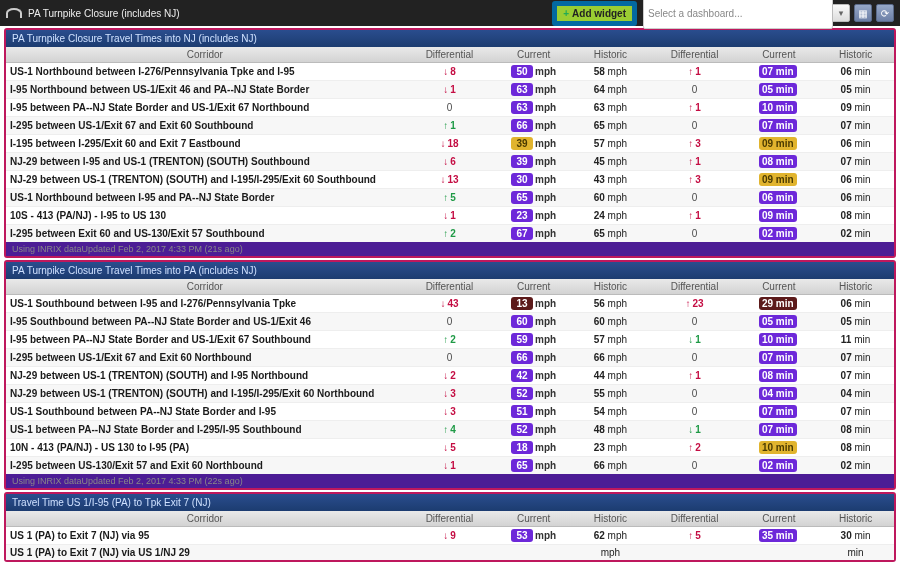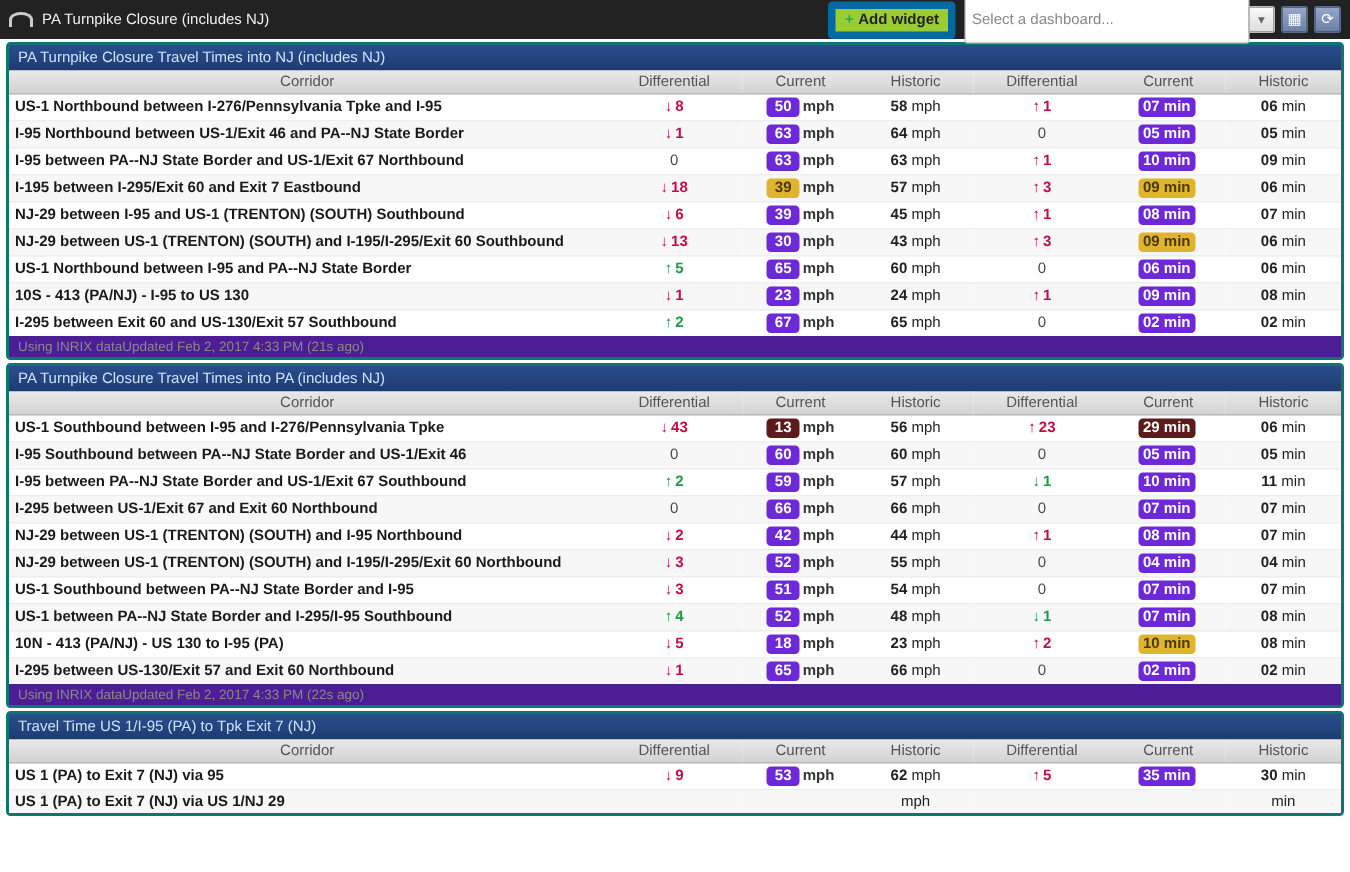--- a/index.html
+++ b/index.html
@@ -5,21 +5,21 @@
   * { box-sizing: border-box; margin: 0; padding: 0; }
   body { font-family: "Trebuchet MS", Verdana, sans-serif; font-size: 10px; width: 900px; background: #fff; color: #222; }
   .titlebar { background: #222; color: #eee; display: flex; align-items: center; padding: 3px 6px; height: 26px; }
   .titlebar .logo { width: 16px; height: 10px; border-radius: 50% 50% 0 0; border: 2px solid #ccc; border-bottom: none; margin-right: 6px; }
   .titlebar .title { font-size: 10px; flex: 1; }
   .titlebar .btn-add { background: #9ACD32; color: #222; border: 5px solid #0369a1; border-radius: 3px; padding: 2px 6px; font-size: 10px; font-weight: bold; margin-right: 6px; cursor: pointer; }
   .titlebar .plus { color: #2a5; font-weight: bold; margin-right: 3px; }
   .titlebar .dash-select { background: #fff; color: #888; border: 1px solid #ccc; border-radius: 2px; height: 32px; width: 190px; padding: 0 4px; font-size: 10px; display: inline-flex; align-items: center; }
   .titlebar .dropdown-btn { width: 18px; height: 18px; background: linear-gradient(#fafafa,#ddd); border:1px solid #bbb; display:inline-flex; align-items:center; justify-content:center; font-size:9px; color:#666; margin-left:-1px; border-radius:0 2px 2px 0;}
   .titlebar .iconbtn { width: 18px; height: 18px; background: linear-gradient(#96a8c8,#6c7fa6); border:1px solid #5a6a8a; border-radius:2px; margin-left:4px; display:inline-flex; align-items:center; justify-content:center; color:#fff; font-size:10px;}
-  .panel { margin: 2px 4px 0 4px; border: 2px solid #0f766e; border-radius: 3px; }
+  .panel { margin: 2px 4px 0 4px; border: 2px solid #be185d; border-radius: 3px; }
   .panel-head { background: linear-gradient(#2a4d8e,#1c3c70); color: #cfe1ff; font-size: 10px; padding: 3px 6px; }
   table { width: 100%; border-collapse: collapse; font-size: 10px; }
   thead th { background: linear-gradient(#e9e9e9,#d3d3d3); color: #555; font-weight: normal; padding: 2px 20px; border-bottom: 1px solid #bbb; }
   thead th:first-child { text-align: center; width: 380px; }
   thead th:not(:first-child) { text-align: center; width: 70px; }
   tbody td { padding: 2px 4px; border-top: 1px solid #eee; }
   tbody tr:nth-child(even) td { background: #f7f7f7; }
   td.corridor { font-weight: bold; color: #1a1a1a; }
   td.center { text-align: center; }
   .diff-down::before { content: "↓"; margin-right: 2px; }
@@ -85,20 +85,29 @@
     <tr>
       <td class="corridor">I-95 between PA--NJ State Border and US-1/Exit 67 Northbound</td>
       <td class="center"><span class="diff-zero">0</span></td>
       <td class="center"><span class="badge b-green">63</span><span class="unit">mph</span></td>
       <td class="center"><b>63</b> mph</td>
       <td class="center"><span class="diff-up diff-red">1</span></td>
       <td class="center"><span class="badge b-green">10 min</span></td>
       <td class="center"><b>09</b> min</td>
     </tr>
     <tr>
+      <td class="corridor">I-295 between US-1/Exit 67 and Exit 60 Southbound</td>
+      <td class="center"><span class="diff-up diff-green">1</span></td>
+      <td class="center"><span class="badge b-green">66</span><span class="unit">mph</span></td>
+      <td class="center"><b>65</b> mph</td>
+      <td class="center"><span class="diff-zero">0</span></td>
+      <td class="center"><span class="badge b-green">07 min</span></td>
+      <td class="center"><b>07</b> min</td>
+    </tr>
+    <tr>
       <td class="corridor">I-195 between I-295/Exit 60 and Exit 7 Eastbound</td>
       <td class="center"><span class="diff-down diff-red">18</span></td>
       <td class="center"><span class="badge b-yellow">39</span><span class="unit">mph</span></td>
       <td class="center"><b>57</b> mph</td>
       <td class="center"><span class="diff-up diff-red">3</span></td>
       <td class="center"><span class="badge b-yellow">09 min</span></td>
       <td class="center"><b>06</b> min</td>
     </tr>
     <tr>
       <td class="corridor">NJ-29 between I-95 and US-1 (TRENTON) (SOUTH) Southbound</td>

